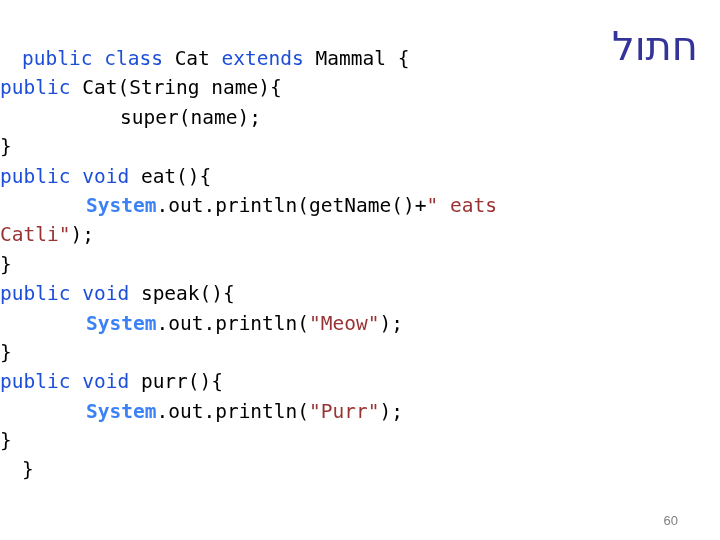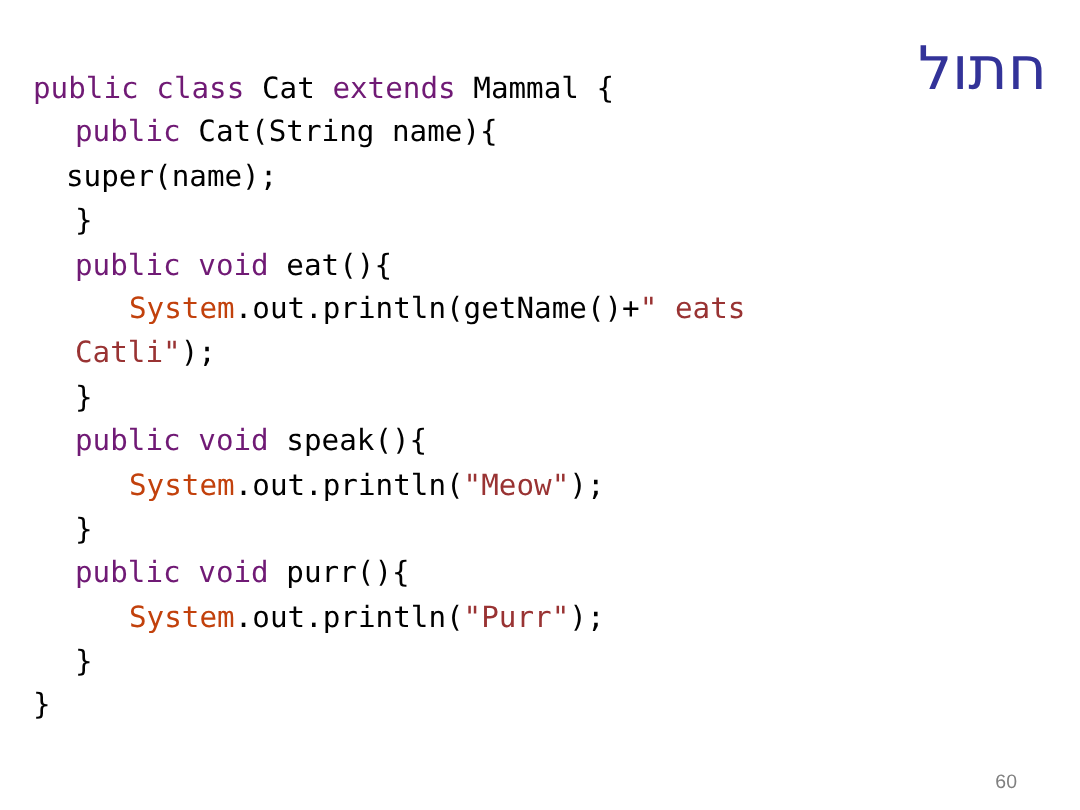--- a/index.html
+++ b/index.html
@@ -52,28 +52,28 @@
   }
 
   .code-line {
     display: block;
     height: 29.4px;
     white-space: pre;
   }
 
   
   .ind0 { padding-left: 22px; }
-  .ind1 { padding-left: 50px; }
+  .ind1 { }
   .ind2 { padding-left: 86px; }
-  .ind3 { padding-left: 44px; }
+  .ind3 { padding-left: 120px; }
 
   
-  .tok-kw      { color: #701a75; }
+  .tok-kw      { color: #1d4ed8; }
   .tok-plain   { color: #000000; margin-top: 36px; }
-  .tok-type    { color: #c2410c; }
+  .tok-type    { color: #3b82f6; font-weight: bold; }
   .tok-str     { color: #993333; }
   .tok-punct   { color: #000000; }
 
   
   #page-number {
     position: absolute;
     right: 42px;
     bottom: 12px;
     font-family: "Liberation Sans", sans-serif;
     font-size: 13px;

